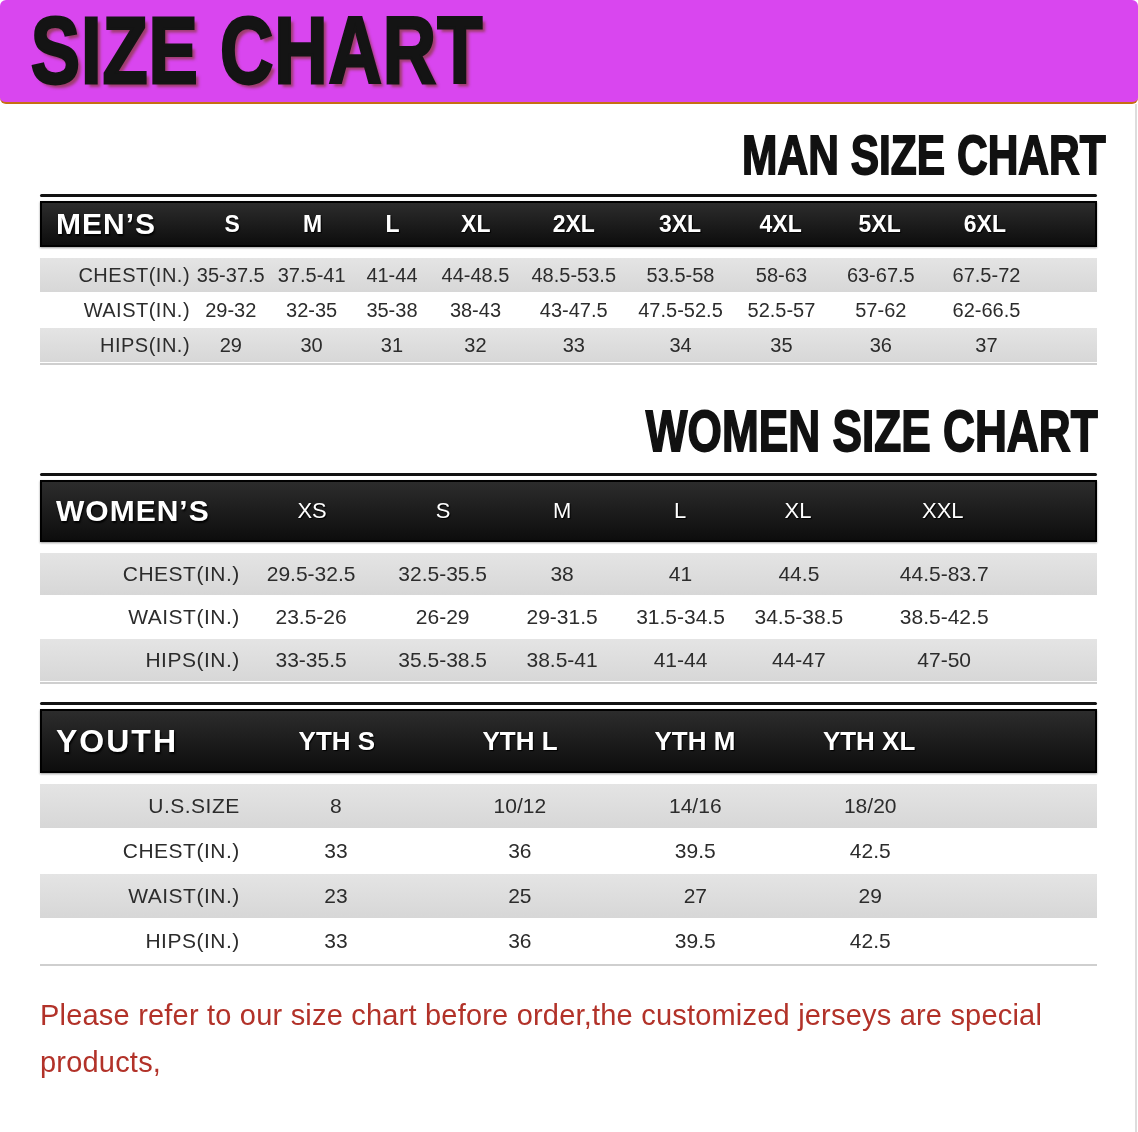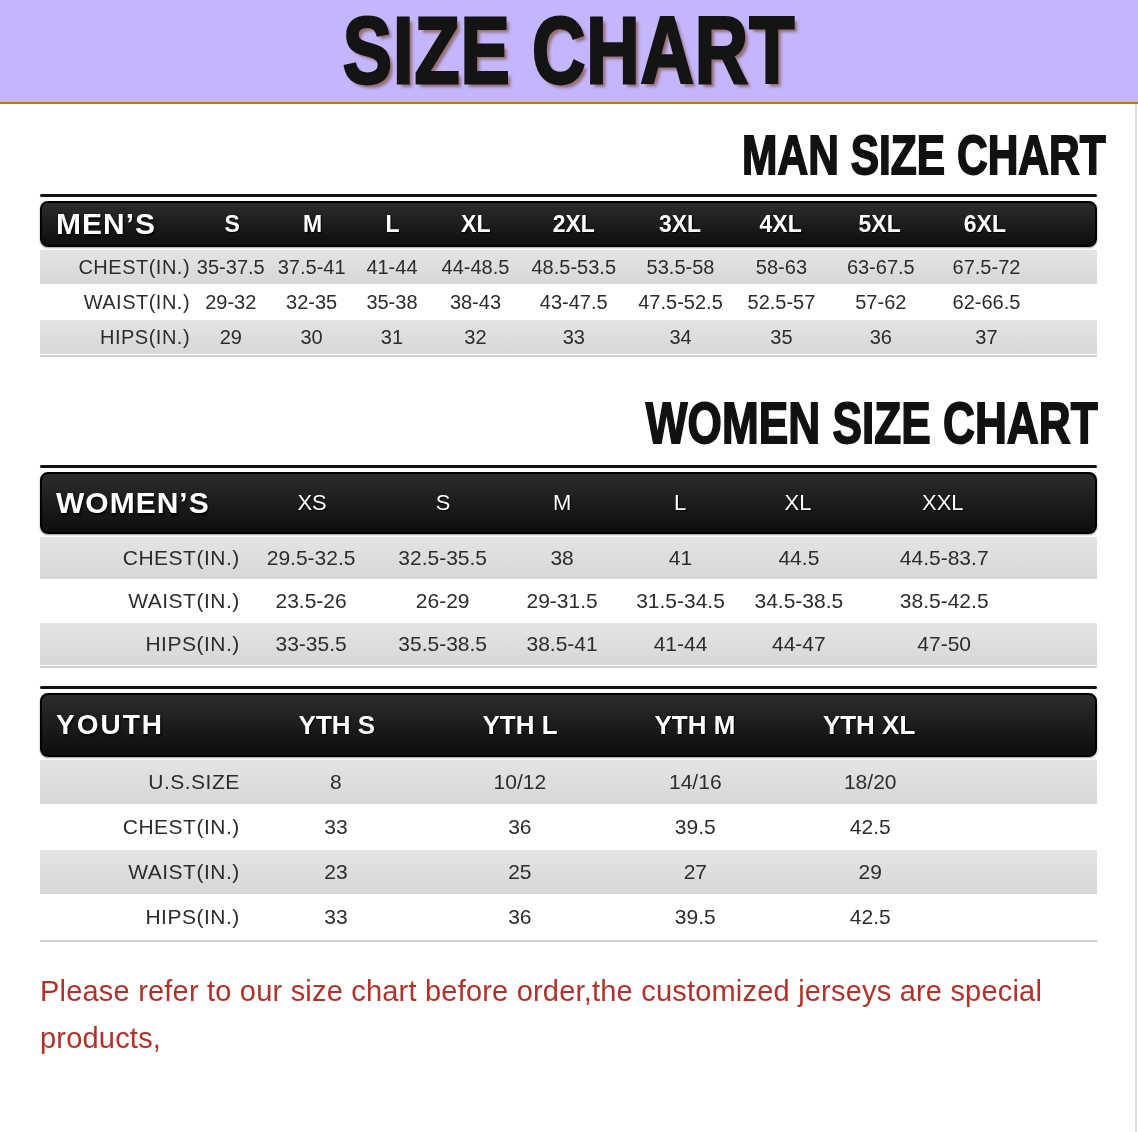--- a/index.html
+++ b/index.html
@@ -5,22 +5,23 @@
   html,body{margin:0;padding:0;}
   body{
     width:1138px;height:1132px;position:relative;overflow:hidden;
     background:#ffffff;font-family:"Liberation Sans",sans-serif;
     -webkit-font-smoothing:antialiased;
   }
   .edge-line{position:absolute;top:104px;bottom:0;right:1px;width:2px;background:#dddddd;}
 
   
   .banner{
-    height:102px;background:#c4b5fd;display:flex;align-items:center;justify-content:center;
+    height:102px;background:#d946ef;display:flex;align-items:center;justify-content:flex-start;
     border-bottom:2px solid #c76f12;
+    border-radius:6px;
   }
   .banner-title{
     display:inline-block;font-size:84px;font-weight:bold;color:#141414;line-height:1;
     transform:scale(0.88,1.12);letter-spacing:1px;
     -webkit-text-stroke:2.5px #141414;
     text-shadow:4px 3px 3px rgba(110,55,0,0.55);
     white-space:nowrap;
   }
 
   
@@ -42,35 +43,35 @@
   .m-women{margin-top:16px;}
   .m-youth{margin-top:18px;}
   .topline{height:3px;background:#121212;margin-bottom:4px;border-radius:2px;}
   .row{display:grid;align-items:center;}
   .tbl-mens  .row{grid-template-columns:14.2% 7.7% 7.6% 7.6% 8.2% 10.4% 9.8% 9.3% 9.5% 10.5% 5.2%;}
   .tbl-women .row{grid-template-columns:18.9% 13.5% 11.4% 11.2% 11.2% 11.2% 16.3% 6.3%;}
   .tbl-youth .row{grid-template-columns:18.9% 18.2% 16.6% 16.6% 16.5% 13.2%;}
 
   .row.head{
     background:linear-gradient(#2c2c2c,#0d0d0d);
-    border:2px solid #000;border-radius:8px;color:#ffffff;margin-bottom:3px;
+    border:2px solid #000;border-radius:0;color:#ffffff;margin-bottom:11px;
     box-shadow:0 1px 2px rgba(0,0,0,0.4);
   }
   .tbl-mens  .row.head{height:42px;}
   .tbl-women .row.head{height:58px;}
   .tbl-youth .row.head{height:60px;}
 
   .cell{text-align:center;overflow:hidden;white-space:nowrap;}
   .label-cell{
     text-align:left;padding-left:14px;font-weight:bold;letter-spacing:1px;
     text-shadow:1px 2px 2px #000;
   }
   .tbl-mens  .label-cell{font-size:30px;}
   .tbl-women .label-cell{font-size:30px;}
-  .tbl-youth .label-cell{font-size:28px;letter-spacing:2px;}
+  .tbl-youth .label-cell{font-size:32px;letter-spacing:2px;}
   .tbl-mens  .col-head{font-size:23px;font-weight:600;text-shadow:1px 1px 1px #000;}
   .tbl-women .col-head{font-size:22px;font-weight:400;text-shadow:1px 1px 1px #000;}
   .tbl-youth .col-head{font-size:26px;font-weight:700;text-shadow:1px 1px 1px #000;}
 
   .tbl-mens  .row.data{height:34px;margin-top:1px;}
   .tbl-women .row.data{height:42px;margin-top:1px;}
   .tbl-youth .row.data{height:44px;margin-top:1px;}
   .row.gray{background:linear-gradient(#e4e4e4,#d7d7d7);}
   .row.white{background:#ffffff;}
   .row-label{font-size:20px;color:#1c1c1c;text-align:right;padding-left:0;letter-spacing:0.5px;}

